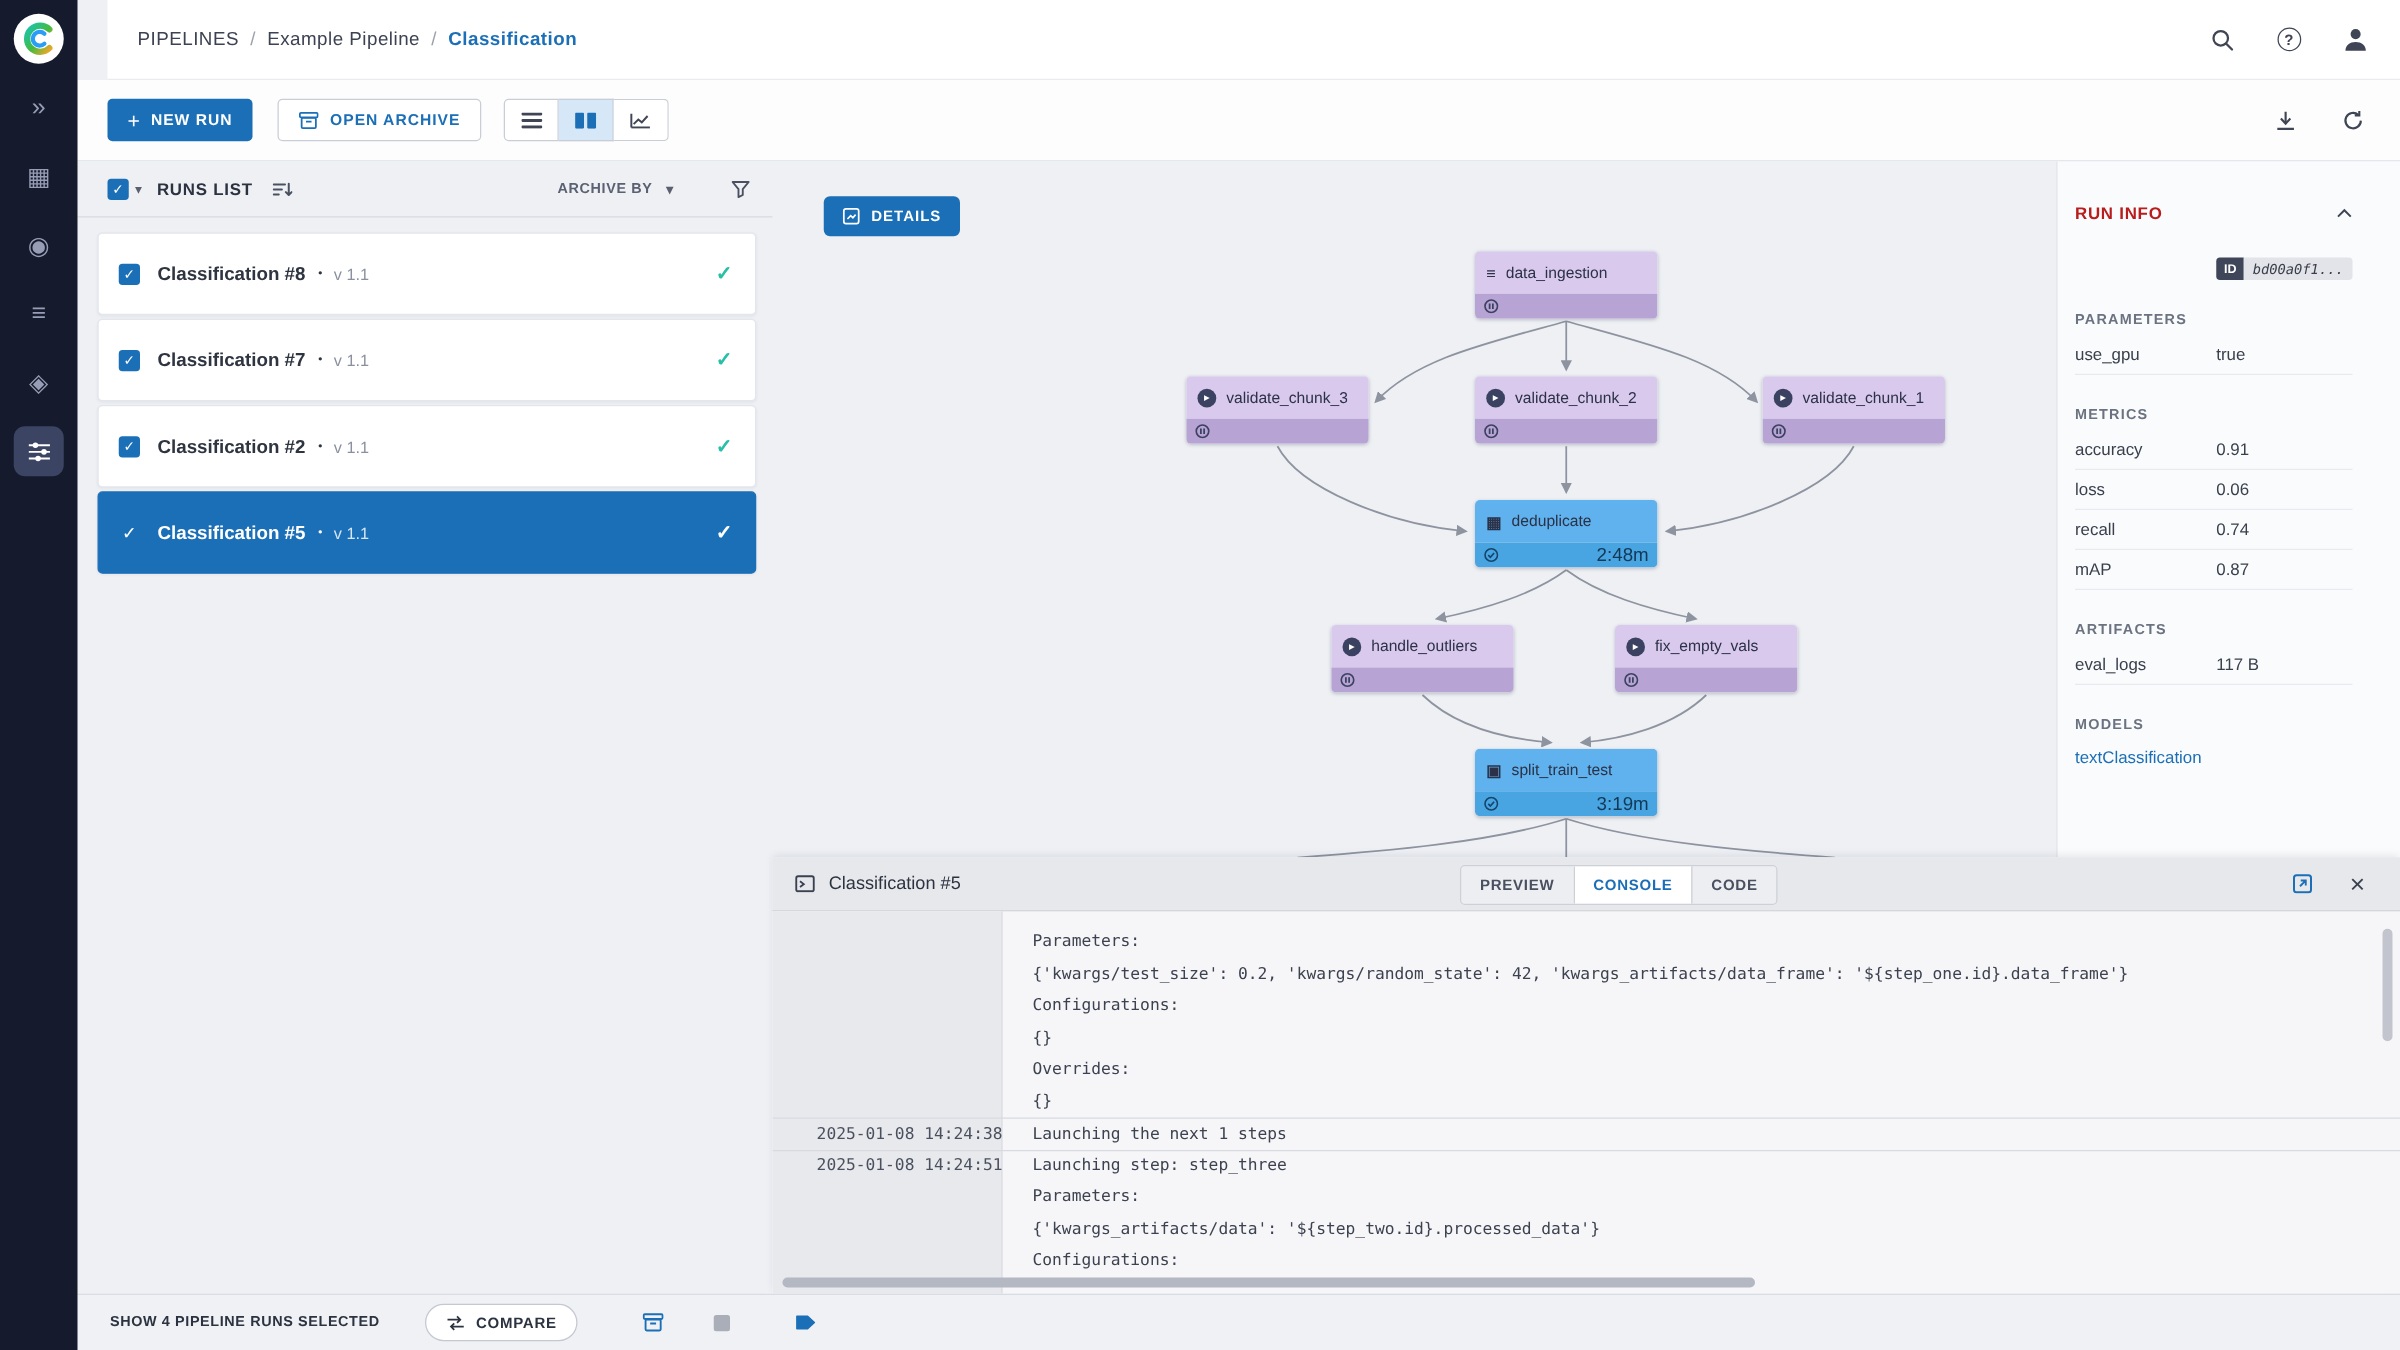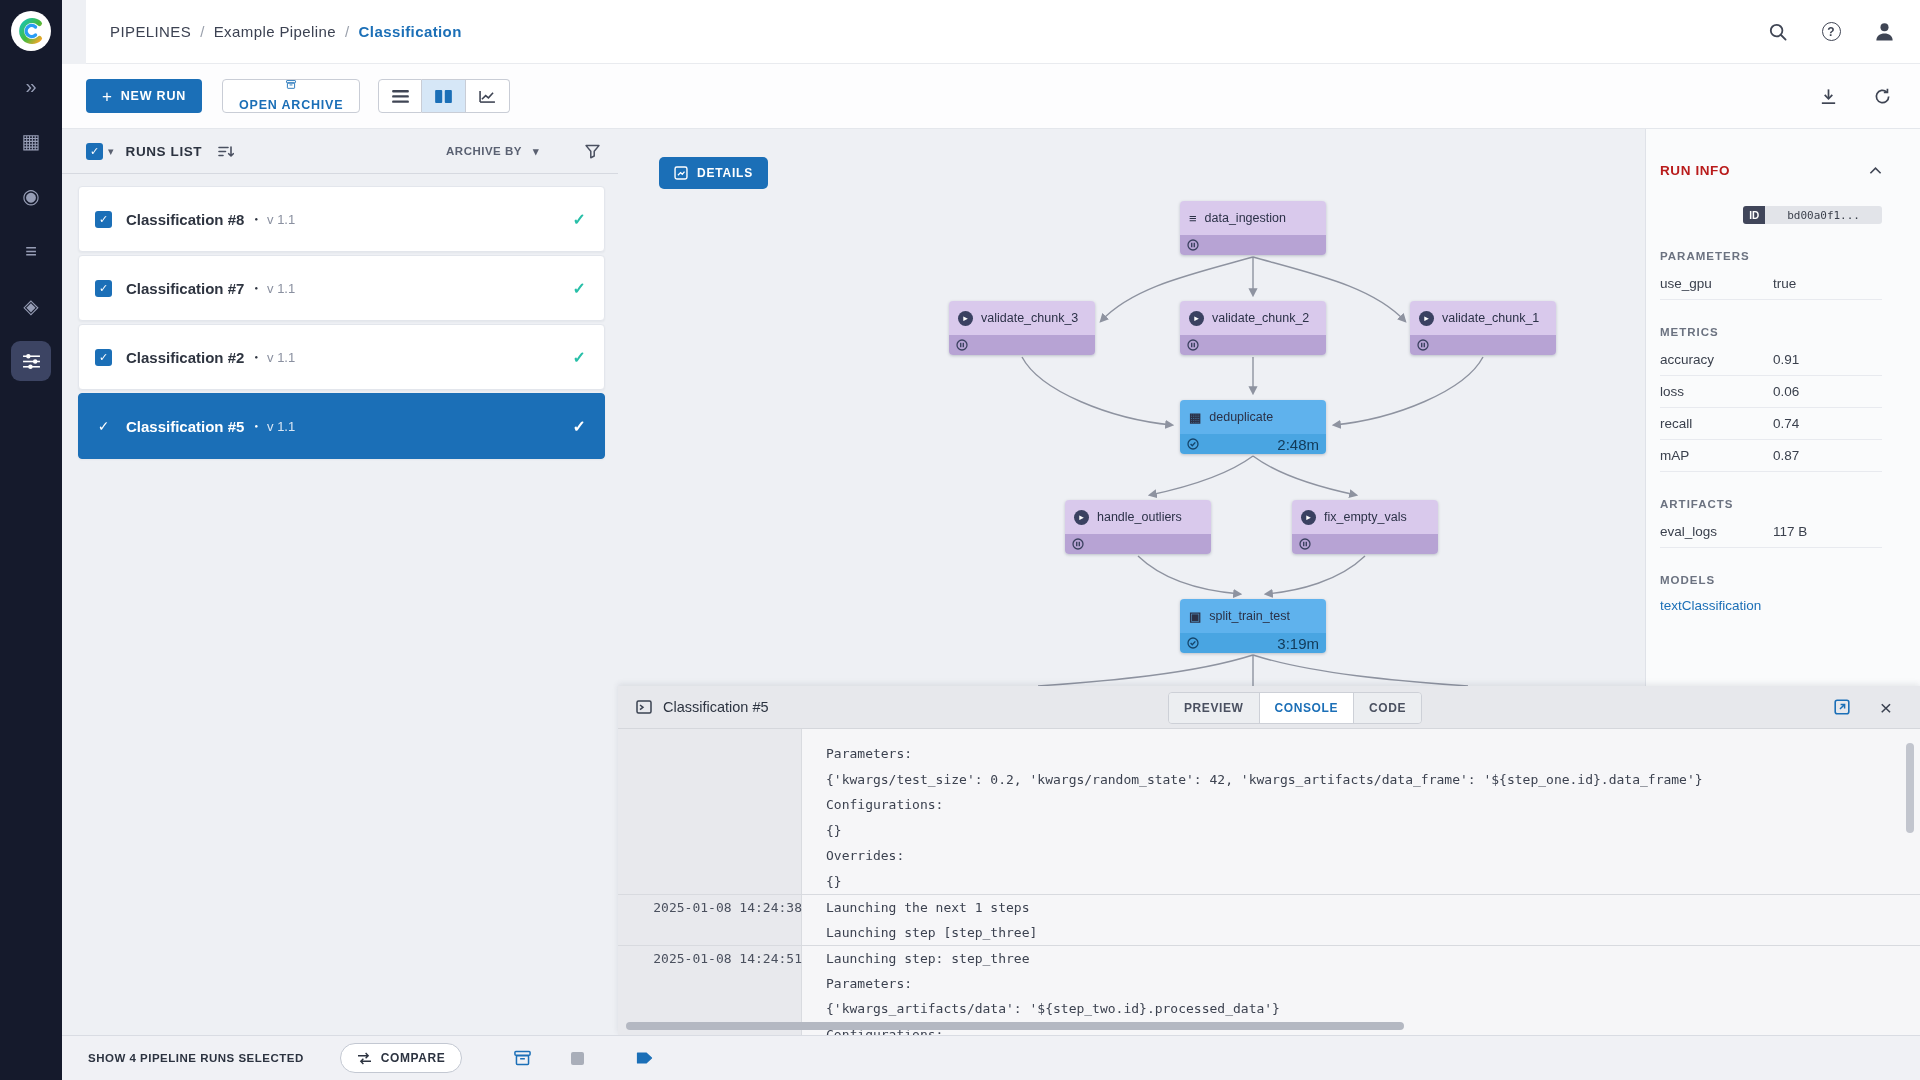--- a/index.html
+++ b/index.html
@@ -20,21 +20,21 @@
   .crumb-sep { color:#9aa0ac; }
   .crumb.current { color:#1b6fb7; font-weight:bold; }
   .header-right { margin-left:auto; margin-right:24px; display:flex; align-items:center; gap:29px; }
   .h-ic { width:24px; height:24px; display:flex; align-items:center; justify-content:center; cursor:pointer; }
   .help-circle { width:19px; height:19px; border:1.7px solid #3f4554; border-radius:50%; font-size:12px; font-weight:bold; color:#3f4554; display:flex; align-items:center; justify-content:center; }
 
   
   .toolbar { position:absolute; left:62px; top:64px; right:0; height:65px; background:#fdfdfe; border-bottom:1px solid #e4e7ec; display:flex; align-items:center; z-index:39; }
   .btn-primary { margin-left:24px; height:34px; padding:0 16px; background:#1b6fb7; color:#fff; border:none; border-radius:4px; font-size:12.5px; font-weight:bold; letter-spacing:.8px; display:flex; align-items:center; gap:8px; cursor:pointer; font-family:inherit; }
   .btn-primary .plus { font-size:17px; font-weight:normal; line-height:1; }
-  .btn-outline { margin-left:20px; height:34px; padding:0 16px; background:#fff; color:#1b6fb7; border:1px solid #c9cdd6; border-radius:4px; font-size:12.5px; font-weight:bold; letter-spacing:.8px; display:flex; align-items:center; gap:9px; cursor:pointer; font-family:inherit;flex-direction:column; }
+  .btn-outline { margin-left:20px; height:34px; padding:0 16px; background:#fff; color:#1b6fb7; border:1px solid #c9cdd6; border-radius:4px; font-size:12.5px; font-weight:bold; letter-spacing:.8px; display:flex; align-items:center; gap:9px; cursor:pointer; font-family:inherit; }
   .view-group { margin-left:18px; display:flex; }
   .view-btn { width:44px; height:34px; background:#fff; border:1px solid #c9cdd6; display:flex; align-items:center; justify-content:center; cursor:pointer; }
   .view-btn + .view-btn { border-left:none; }
   .view-btn:first-child { border-radius:4px 0 0 4px; }
   .view-btn:last-child { border-radius:0 4px 4px 0; }
   .view-btn.selected { background:#d6e7f7; }
   .toolbar-right { margin-left:auto; margin-right:26px; display:flex; align-items:center; gap:30px; }
 
   
   .runs-panel { position:absolute; left:62px; top:129px; width:556px; height:906px; background:#eef0f4; z-index:20; }
@@ -76,21 +76,21 @@
   .node-time { margin-left:auto; font-size:15px; color:#123a58; }
 
   
   .run-info { position:absolute; left:1645px; top:129px; width:275px; height:557px; background:#fafbfc; border-left:1px solid #dfe2e8; z-index:15; overflow:hidden; padding:0 38px 0 14px; }
   .ri-title-row { margin-top:34px; display:flex; align-items:center; }
   .ri-title { font-size:13.5px; font-weight:bold; letter-spacing:.6px; color:#b91c1c; }
   .ri-caret { margin-left:auto; display:flex; cursor:pointer; }
   .ri-id-row { margin-top:28px; display:flex; justify-content:flex-end; }
   .id-chip { display:flex; align-items:stretch; height:18px; cursor:pointer; }
   .id-chip .id-l { background:#40465a; color:#fff; font-size:10px; font-weight:bold; border-radius:3px 0 0 3px; display:flex; align-items:center; padding:0 6px; }
-  .id-chip .id-v { background:#e2e4e9; color:#3a3f4b; font-size:11px; font-family:"DejaVu Sans Mono",monospace; border-radius:0 3px 3px 0; display:flex; align-items:center; padding:0 22px; }
+  .id-chip .id-v { background:#e2e4e9; color:#3a3f4b; font-size:11px; font-family:"DejaVu Sans Mono",monospace; border-radius:0 3px 3px 0; display:flex; align-items:center; padding:0 7px;font-style:italic; }
   .ri-section { margin-top:26px; font-size:11.5px; font-weight:bold; letter-spacing:1px; color:#6b7280; }
   .kv { display:grid; grid-template-columns:113px 1fr; align-items:center; height:32px; border-bottom:1px solid #e8eaef; font-size:13.5px; color:#3a404d; }
   .kv-rows { margin-top:6px; }
   .model-link { margin-top:12px; font-size:13.5px; color:#1b6fb7; cursor:pointer; }
 
   
   .console { position:absolute; left:618px; top:686px; width:1302px; height:349px; background:#f6f6f8; z-index:30; box-shadow:0 -2px 6px rgba(40,50,70,.10); }
   .console-header { height:43px; background:#e7e8ec; border-bottom:1px solid #d5d7dc; display:flex; align-items:center; padding:0 28px 0 18px; position:relative; }
   .console-title { font-size:14.5px; color:#2c3340; margin-left:11px; }
   .tab-group { position:absolute; left:550px; top:6px; display:flex; border:1px solid #cdd0d7; border-radius:4px; overflow:hidden; }
@@ -561,24 +561,20 @@
             <span class="c-text">Overrides:</span>
           </div>
         <div class="c-row">
             <span class="c-ts"></span>
             <span class="c-text">{}</span>
           </div>
         <div class="c-row divider">
             <span class="c-ts">2025-01-08 14:24:38</span>
             <span class="c-text">Launching the next 1 steps</span>
           </div>
-        <div class="c-row">
-            <span class="c-ts"></span>
-            <span class="c-text">Launching step [step_three]</span>
-          </div>
         <div class="c-row divider">
             <span class="c-ts">2025-01-08 14:24:51</span>
             <span class="c-text">Launching step: step_three</span>
           </div>
         <div class="c-row">
             <span class="c-ts"></span>
             <span class="c-text">Parameters:</span>
           </div>
         <div class="c-row">
             <span class="c-ts"></span>

